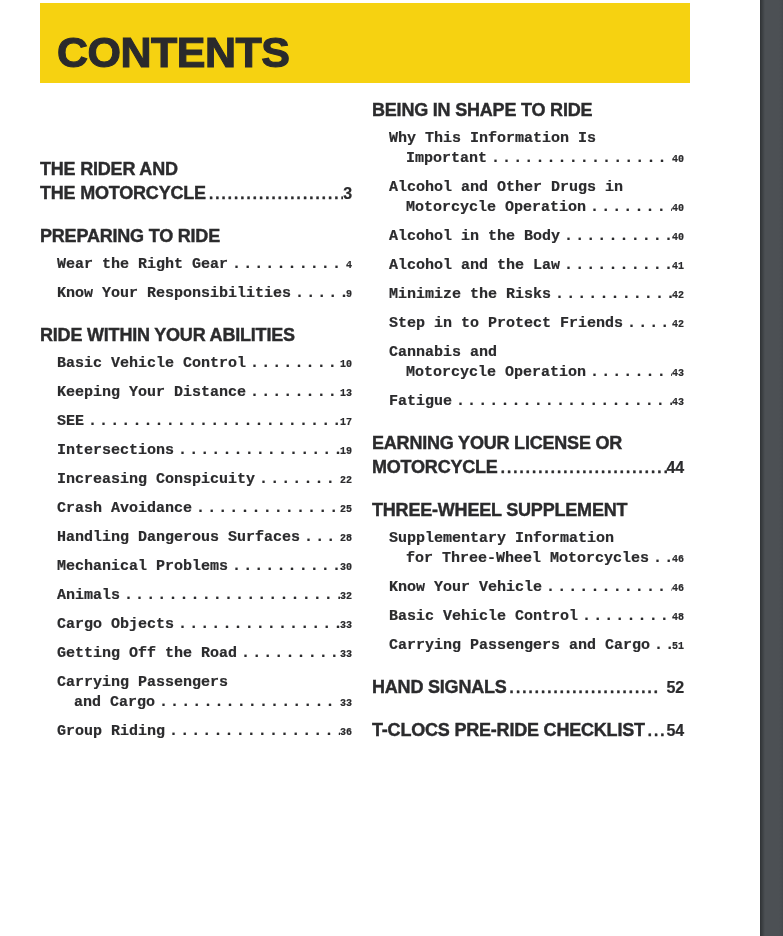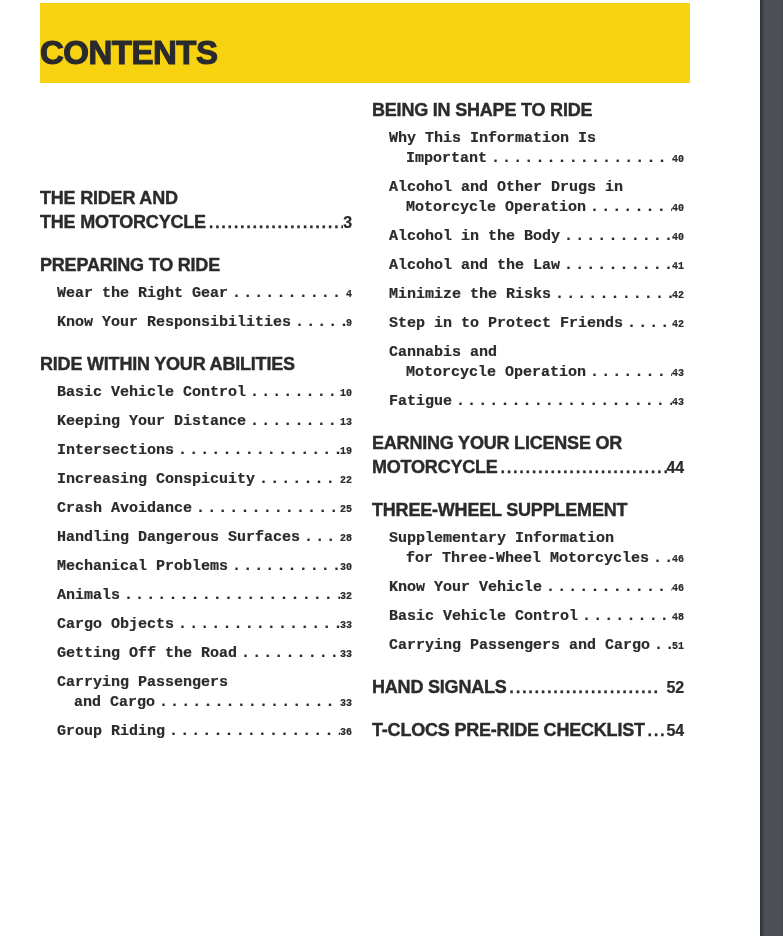--- a/index.html
+++ b/index.html
@@ -16,23 +16,23 @@
     position:absolute;top:0;right:0;height:936px;width:23px;
     background:linear-gradient(to right,#2f3235 0px,#3a3e41 2px,#4c5054 5px,#4c5054 19px,#45494d 23px);
   }
   
   .banner{
     position:absolute;left:40px;top:3px;width:650px;height:80px;
     background:#f6d211;
     display:flex;align-items:center;
   }
   .banner h1{
-    margin:0;
+    margin:0;padding-left:17px;
     transform:translateY(9px);
-    font-size:33px;line-height:1;
+    font-size:43px;line-height:1;
     font-weight:bold;letter-spacing:-0.5px;
     color:#2a2a2c;
     -webkit-text-stroke:1.1px #2a2a2c;
   }
   
   .toc{
     position:absolute;left:40px;top:98px;width:650px;
     display:flex;gap:20px;align-items:flex-end;
   }
   .col{width:312px;flex:none;}
@@ -122,20 +122,27 @@
           </div>
           <div class="entry">
             <div class="row">
               <span>Keeping Your Distance</span>
               <span class="leader"></span>
               <span class="pg">13</span>
             </div>
           </div>
           <div class="entry">
             <div class="row">
+              <span>SEE</span>
+              <span class="leader"></span>
+              <span class="pg">17</span>
+            </div>
+          </div>
+          <div class="entry">
+            <div class="row">
               <span>Intersections</span>
               <span class="leader"></span>
               <span class="pg">19</span>
             </div>
           </div>
           <div class="entry">
             <div class="row">
               <span>Increasing Conspicuity</span>
               <span class="leader"></span>
               <span class="pg">22</span>

